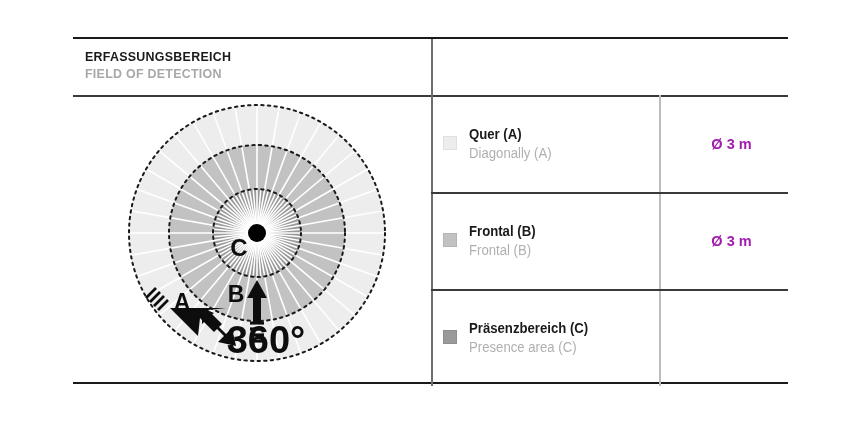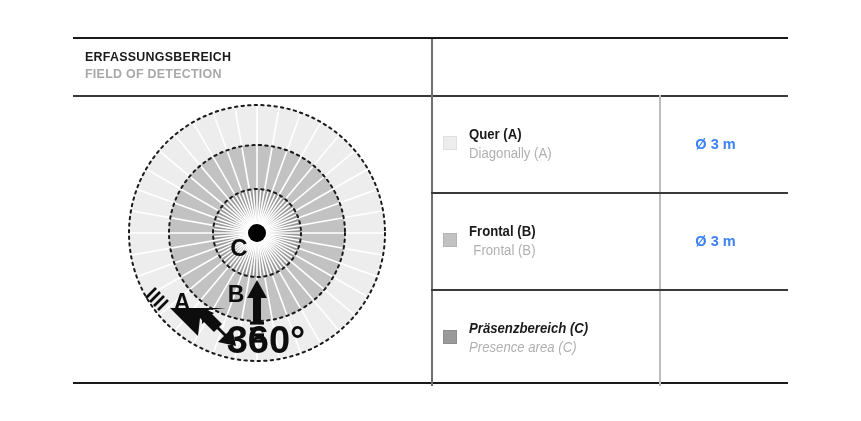--- a/index.html
+++ b/index.html
@@ -55,42 +55,42 @@
   .hdr-en {
     font-size: 13.5px; font-weight: bold; color: #a8a8a8;
     letter-spacing: 0.3px; line-height: 17px;
     text-transform: uppercase;
     transform: scaleX(0.92); transform-origin: left center;
   }
 
   
   .trow { position: absolute; left: 358px; width: 357px; height: 107px; }
   .trow.r0 { top: 56px; }
-  .trow.r1 { top: 153px; text-align: right; }
-  .trow.r2 { top: 250px; font-style: italic; }
+  .trow.r1 { top: 153px; }
+  .trow.r2 { top: 250px; }
 
   .swatch {
     position: absolute; left: 12px; top: 41px;
     width: 14px; height: 14px;
   }
   .lbl { position: absolute; left: 38px; top: 30px; }
   .lbl-de {
     font-size: 14px; font-weight: bold; color: #1a1a1a;
     line-height: 19px;
     transform: scaleX(0.94); transform-origin: left center;
   }
   .lbl-en {
     font-size: 14px; color: #b0b0b0; line-height: 19px;
     transform: scaleX(0.94); transform-origin: left center;
   }
   .rng {
-    position: absolute; left: 220px; top: 0;
+    position: absolute; left: 236px; top: 0;
     width: 129px; height: 97px;
     display: flex; align-items: center; justify-content: center;
-    font-size: 14.5px; font-weight: bold; color: #3b82f6;
+    font-size: 14.5px; font-weight: bold; color: #a21caf;
   }
 
   
   .diagram { position: absolute; left: 110px; top: 90px; width: 295px; height: 295px; }
   .diagram svg { display: block; }
 </style>
 </head>
 <body>
 
 <div id="root">

